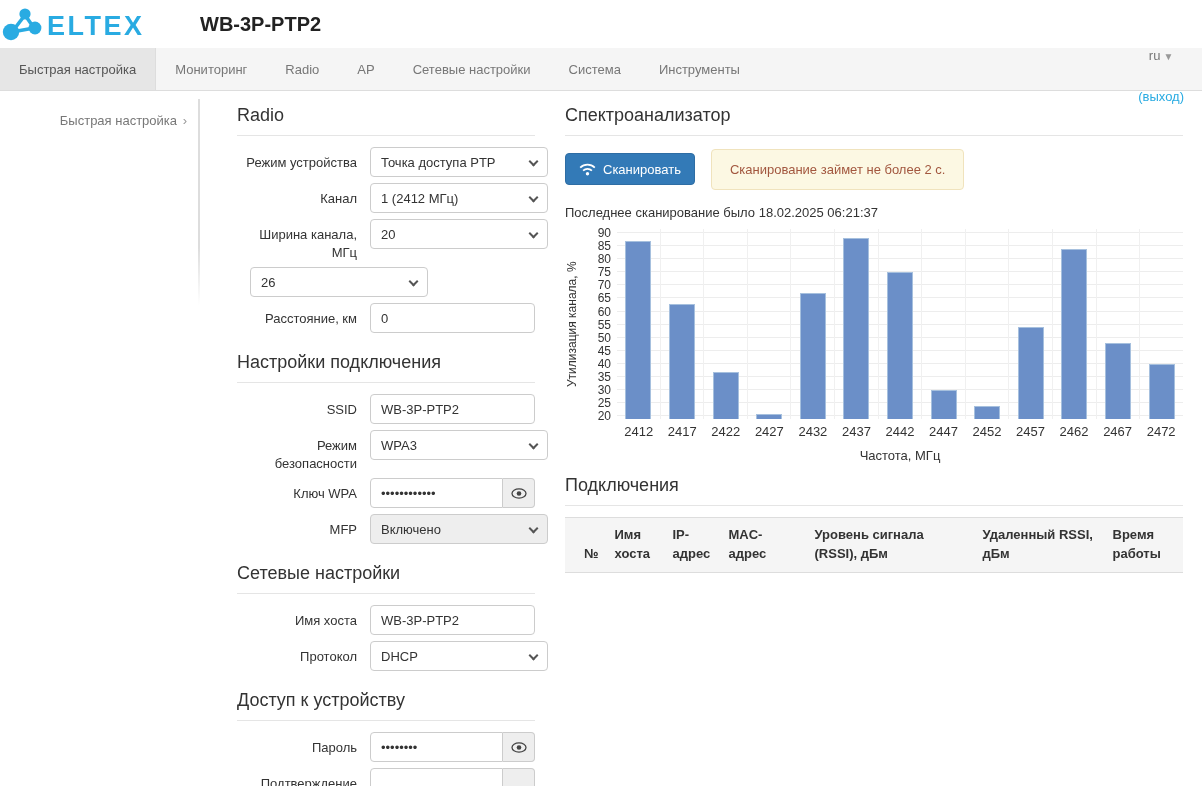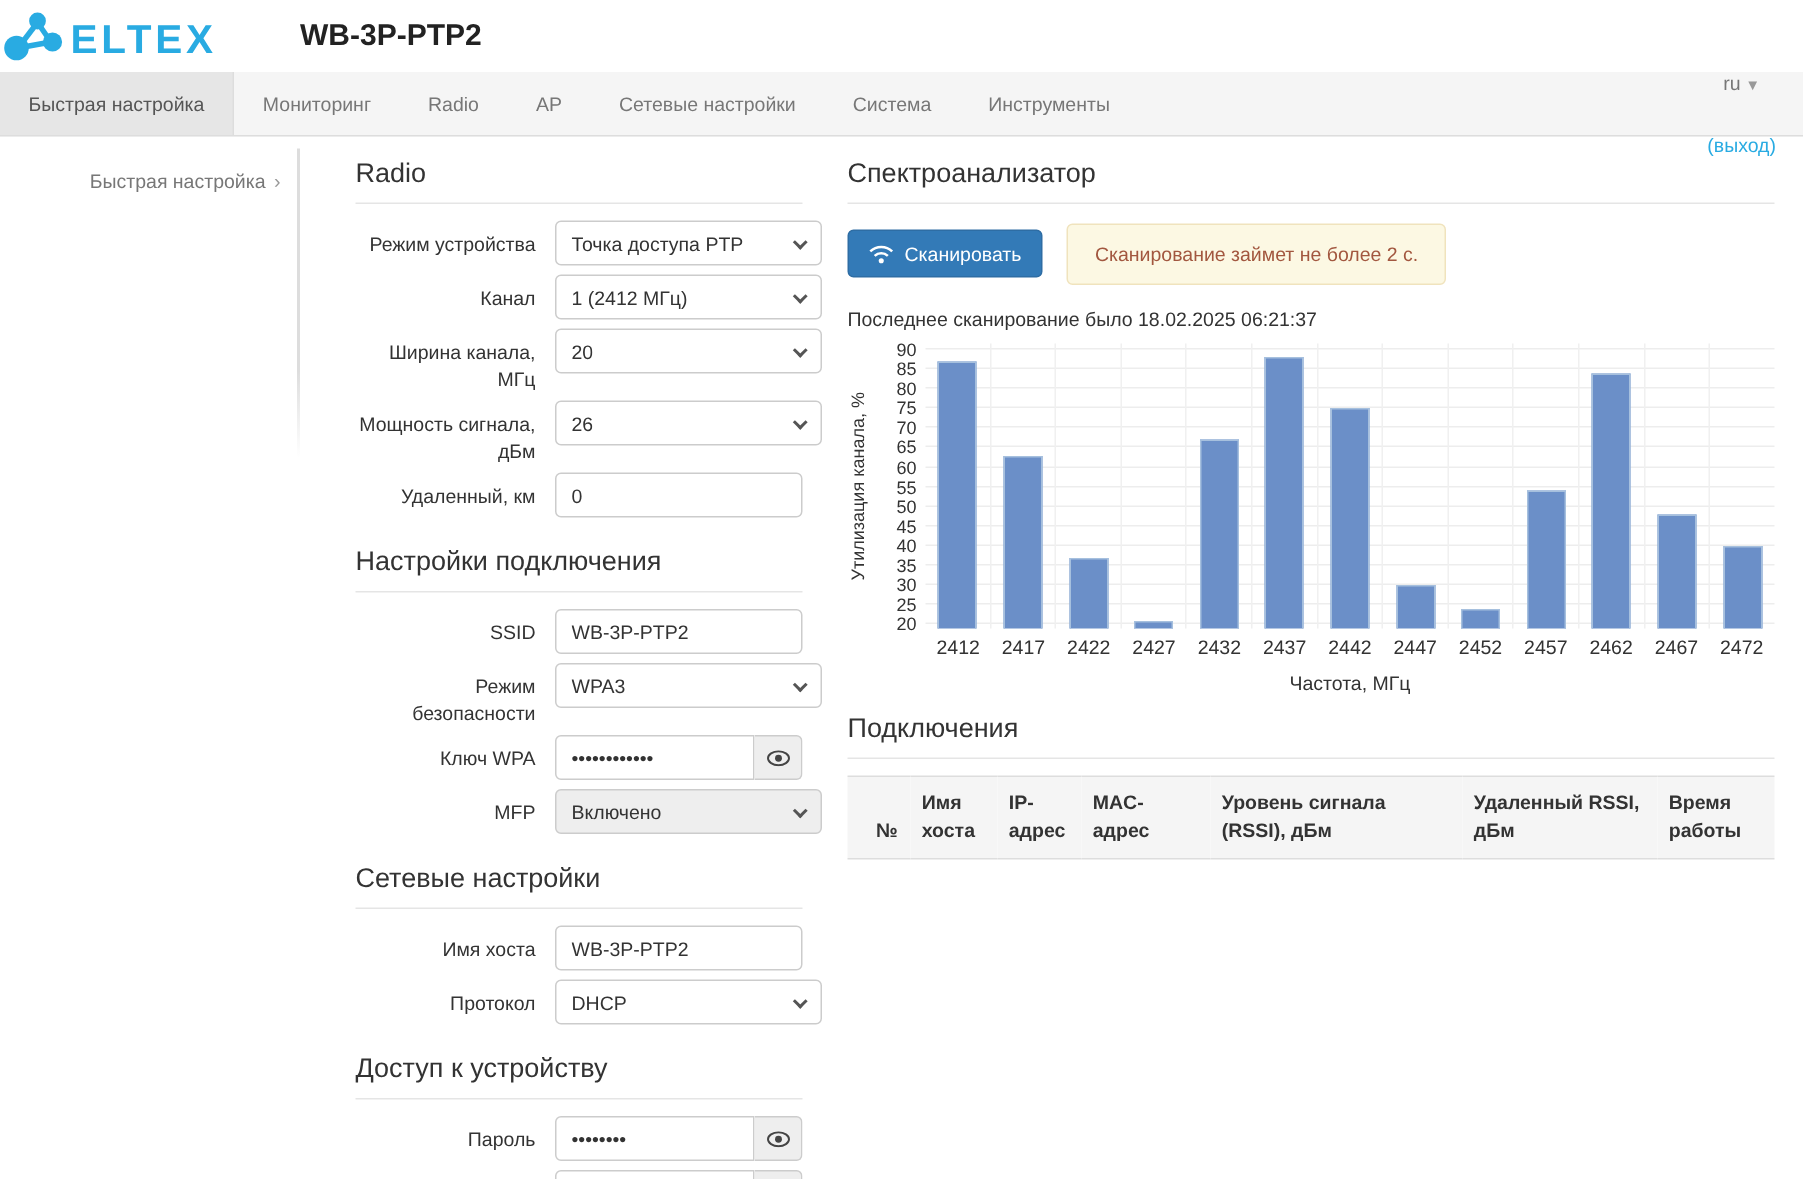--- a/index.html
+++ b/index.html
@@ -151,30 +151,29 @@
         <div class="frow">
           <label class="flabel">Ширина канала, МГц</label>
           <div class="fctl">
             <div class="selectbox">
               <span class="selval">20</span>
               <span class="chev"></span>
             </div>
           </div>
         </div>
         <div class="frow">
-          <label class="flabel">Мощность сигнала, дБм</label>
           <div class="fctl">
             <div class="selectbox">
               <span class="selval">26</span>
               <span class="chev"></span>
             </div>
           </div>
         </div>
         <div class="frow">
-          <label class="flabel">Удаленный, км</label>
+          <label class="flabel">Расстояние, км</label>
           <div class="fctl">
             <div><input class="tinput" type="text" value="0" style=""></div>
           </div>
         </div>
       </div>
       <div class="section">
         <div class="section-title">Настройки подключения</div>
         <div class="frow">
           <label class="flabel">SSID</label>
           <div class="fctl">

